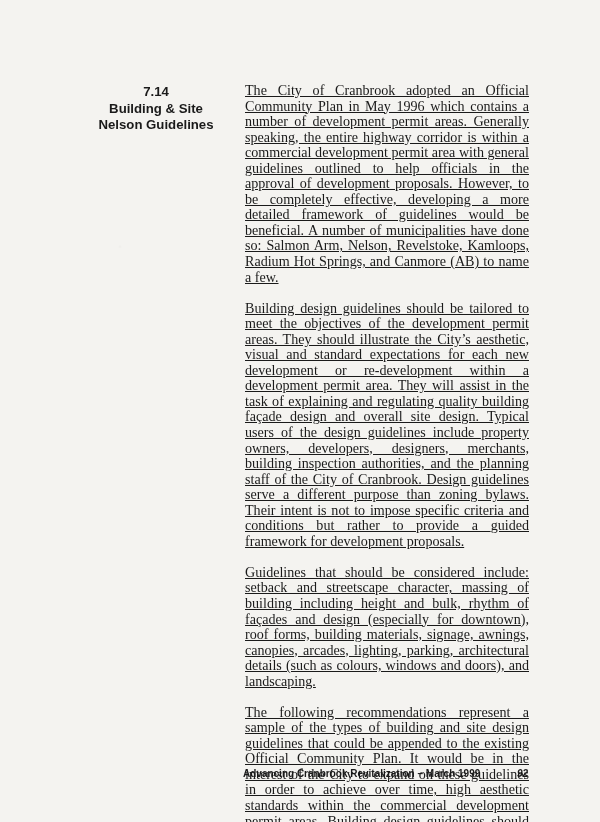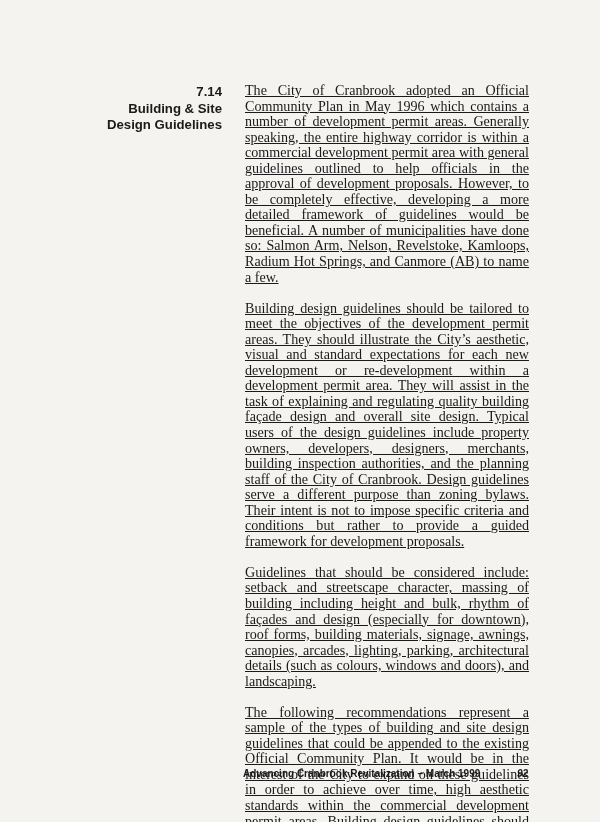--- a/index.html
+++ b/index.html
@@ -21,21 +21,21 @@
       height: 822px;
       background:
         radial-gradient(circle at 20% 30%, rgba(0,0,0,0.025) 0, transparent 2px),
         #f4f3f0;
     }
     .section-heading {
       position: absolute;
       left: 90px;
       top: 84px;
       width: 132px;
-      text-align: right;
+      text-align: center;
       font-family: "Liberation Sans", sans-serif;
       font-weight: bold;
       font-size: 13.2px;
       line-height: 16.5px;
       color: #1a1a1a;
     }
     .section-heading div {
       white-space: nowrap;
     }
     .body-col {
@@ -74,21 +74,21 @@
     }
   </style>
 </head>
 <body>
 
 <div class="page">
 
   <div class="section-heading">
     <div>7.14</div>
     <div>Building &amp; Site</div>
-    <div>Design Guidelines</div>
+    <div>Nelson Guidelines</div>
   </div>
 
   <div class="body-col">
     <p>The City of Cranbrook adopted an Official Community Plan in May 1996 which contains a number of development permit areas. Generally speaking, the entire highway corridor is within a commercial development permit area with general guidelines outlined to help officials in the approval of development proposals. However, to be completely effective, developing a more detailed framework of guidelines would be beneficial. A number of municipalities have done so: Salmon Arm, Nelson, Revelstoke, Kamloops, Radium Hot Springs, and Canmore (AB) to name a few.</p>
     <p><span>Building design guidelines should be tailored to meet the objectives of the development permit areas. They should illustrate the City’s aesthetic, visual and standard expectations for each new development or re-development within a development permit area. They will assist in the task of explaining and regulating quality building façade design and overall site design. Typical users of the design guidelines include property owners, developers, designers, merchants, building inspection authorities, and the planning staff of the City of Cranbrook. Design guidelines serve a different purpose than zoning bylaws. Their intent is not to impose specific criteria and conditions but rather to provide a </span><span class="underlined">guided framework</span><span> for development proposals.</span></p>
     <p>Guidelines that should be considered include: setback and streetscape character, massing of building including height and bulk, rhythm of façades and design (especially for downtown), roof forms, building materials, signage, awnings, canopies, arcades, lighting, parking, architectural details (such as colours, windows and doors), and landscaping.</p>
     <p>The following recommendations represent a sample of the types of building and site design guidelines that could be appended to the existing Official Community Plan. It would be in the interest of the City to expand on these guidelines in order to achieve over time, high aesthetic standards within the commercial development permit areas. Building design guidelines should be flexible by emphasizing creative and innovative site planning.</p>
   </div>
 
   <div class="footer">

